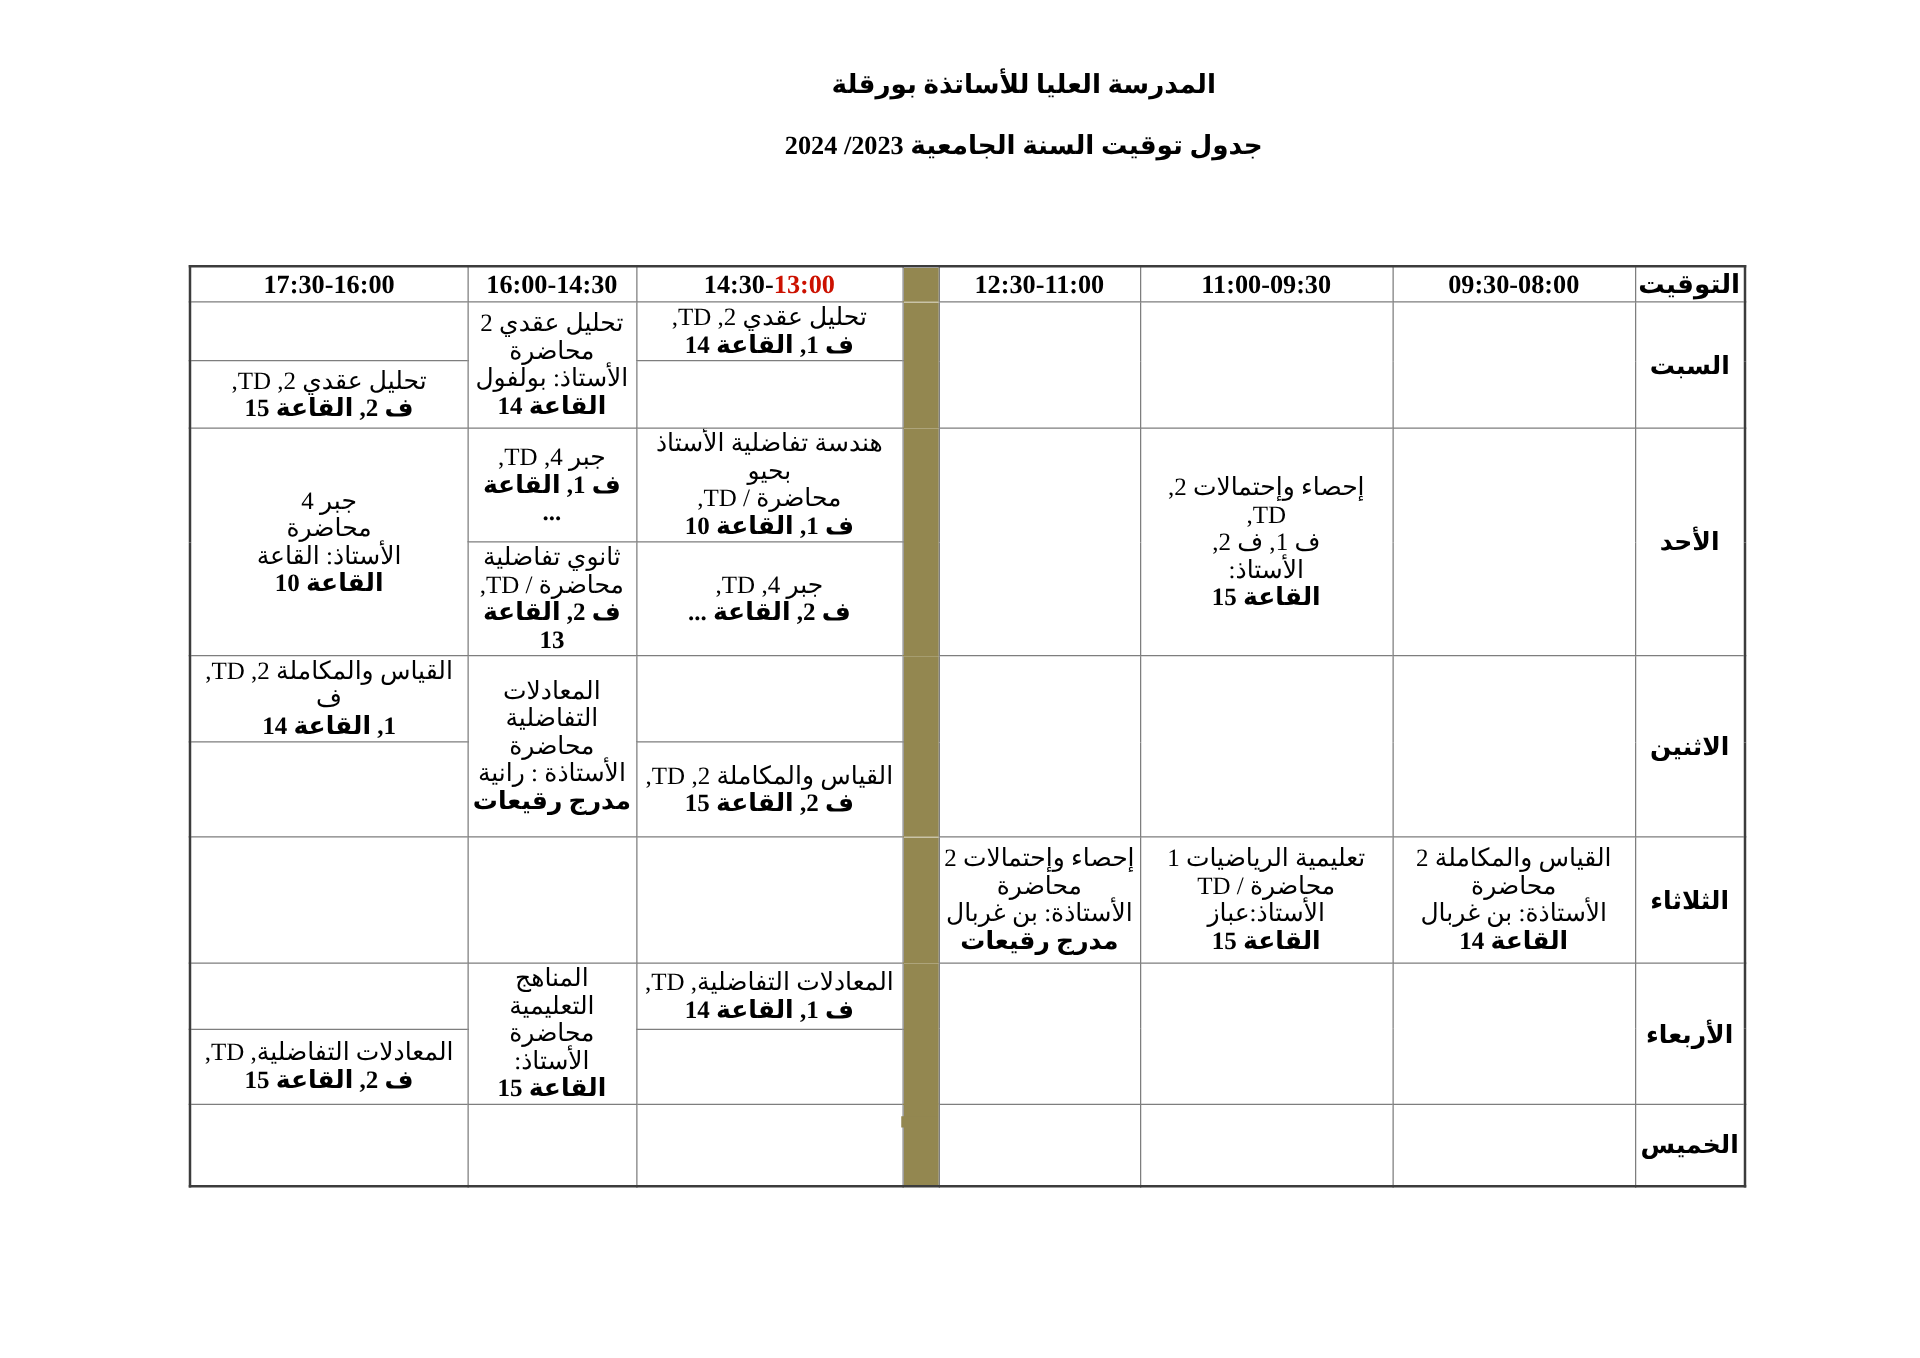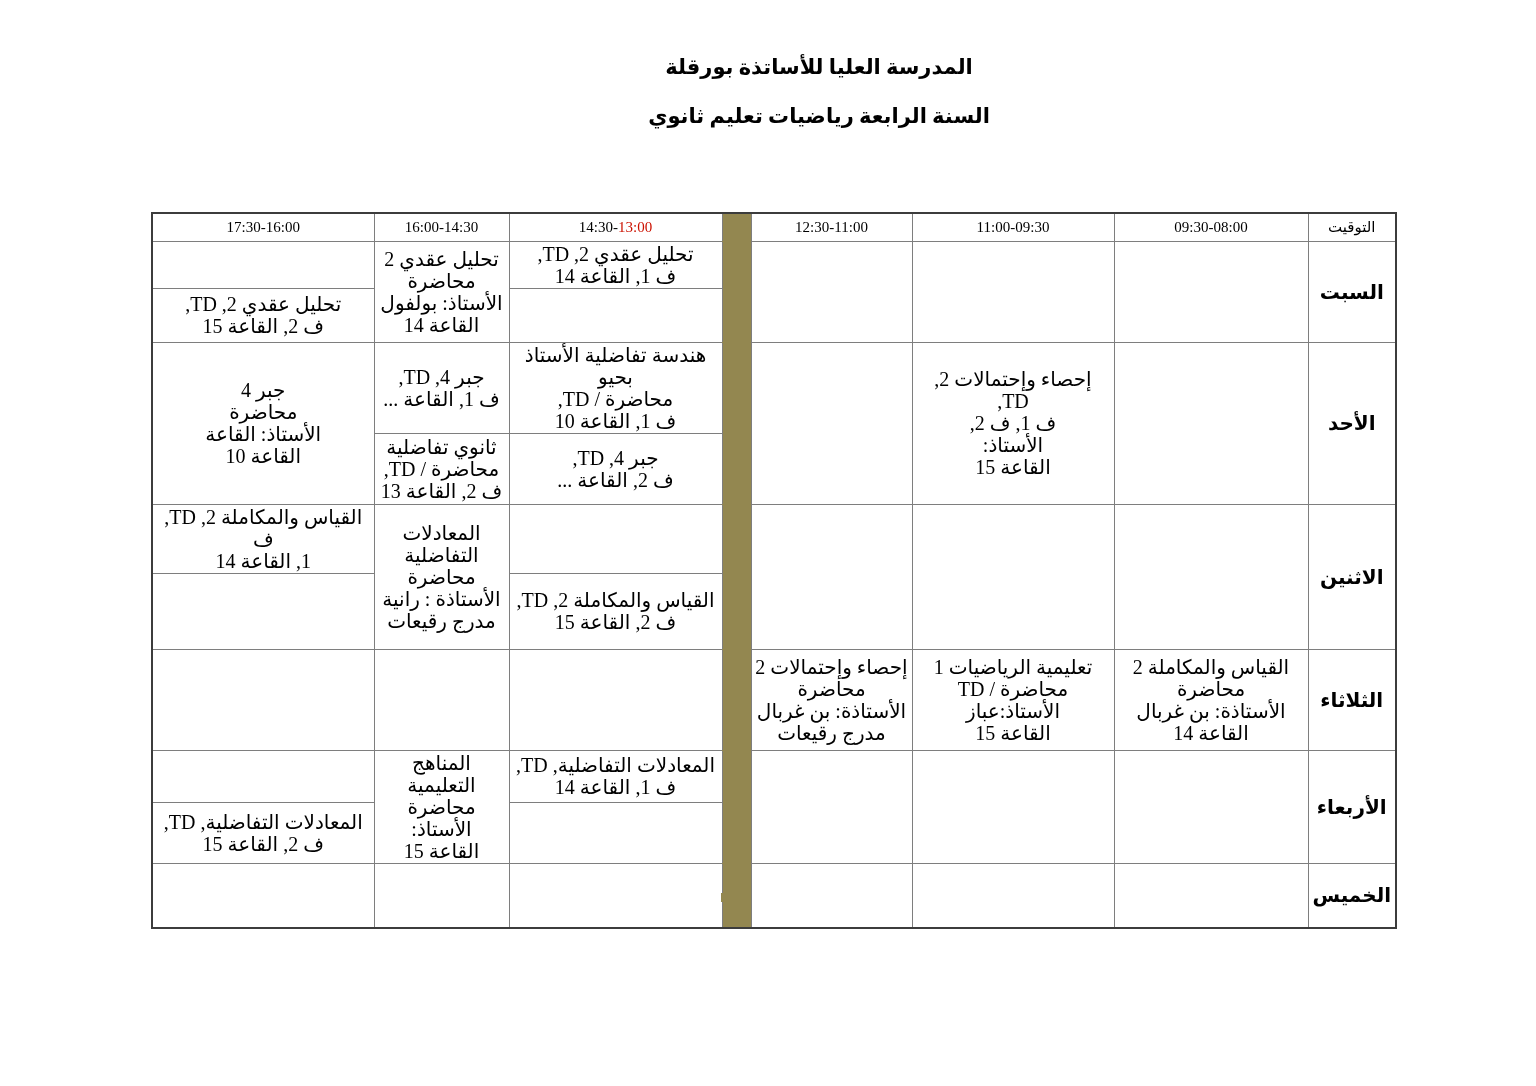--- a/index.html
+++ b/index.html
@@ -25,42 +25,42 @@
   .tablewrap{position:absolute;left:151px;top:212px;}
   table.timetable{
     border-collapse:collapse;table-layout:fixed;width:1244px;
     direction:rtl;border:2px solid var(--outer-border);
   }
   .timetable th,.timetable td{
     border:1px solid var(--inner-border);
     text-align:center;vertical-align:middle;
     padding:1px 3px;overflow:hidden;
   }
-  .timetable th{font-size:15px;font-weight:normal;}
+  .timetable th{font-size:21px;font-weight:bold;}
   .timetable td{font-size:20px;}
   td.day{font-weight:bold;font-size:20px;}
   .line{line-height:22px;}
-  .line.b{font-weight:normal;}
+  .line.b{font-weight:bold;}
   td.gap,th.gap{
     background:var(--olive);
     border-top-color:var(--olive);
     border-bottom-color:var(--olive);
   }
   .red{color:var(--red);}
   .gap-tail{
     position:absolute;left:721px;top:893px;width:29px;height:9px;
     background:var(--olive);
   }
 </style>
 </head>
 <body>
 
 <div class="titles">
   <div class="t">المدرسة العليا للأساتذة بورقلة</div>
-  <div class="t">السنة الرابعة رياضيات تعليم ثانوي</div>
+  <div class="t">جدول توقيت السنة الجامعية 2023/ 2024</div>
 </div>
 
 <div class="tablewrap">
 <table class="timetable">
   <colgroup>
     <col style="width:88px">
     <col style="width:194px">
     <col style="width:202px">
     <col style="width:161px">
     <col style="width:29px">

